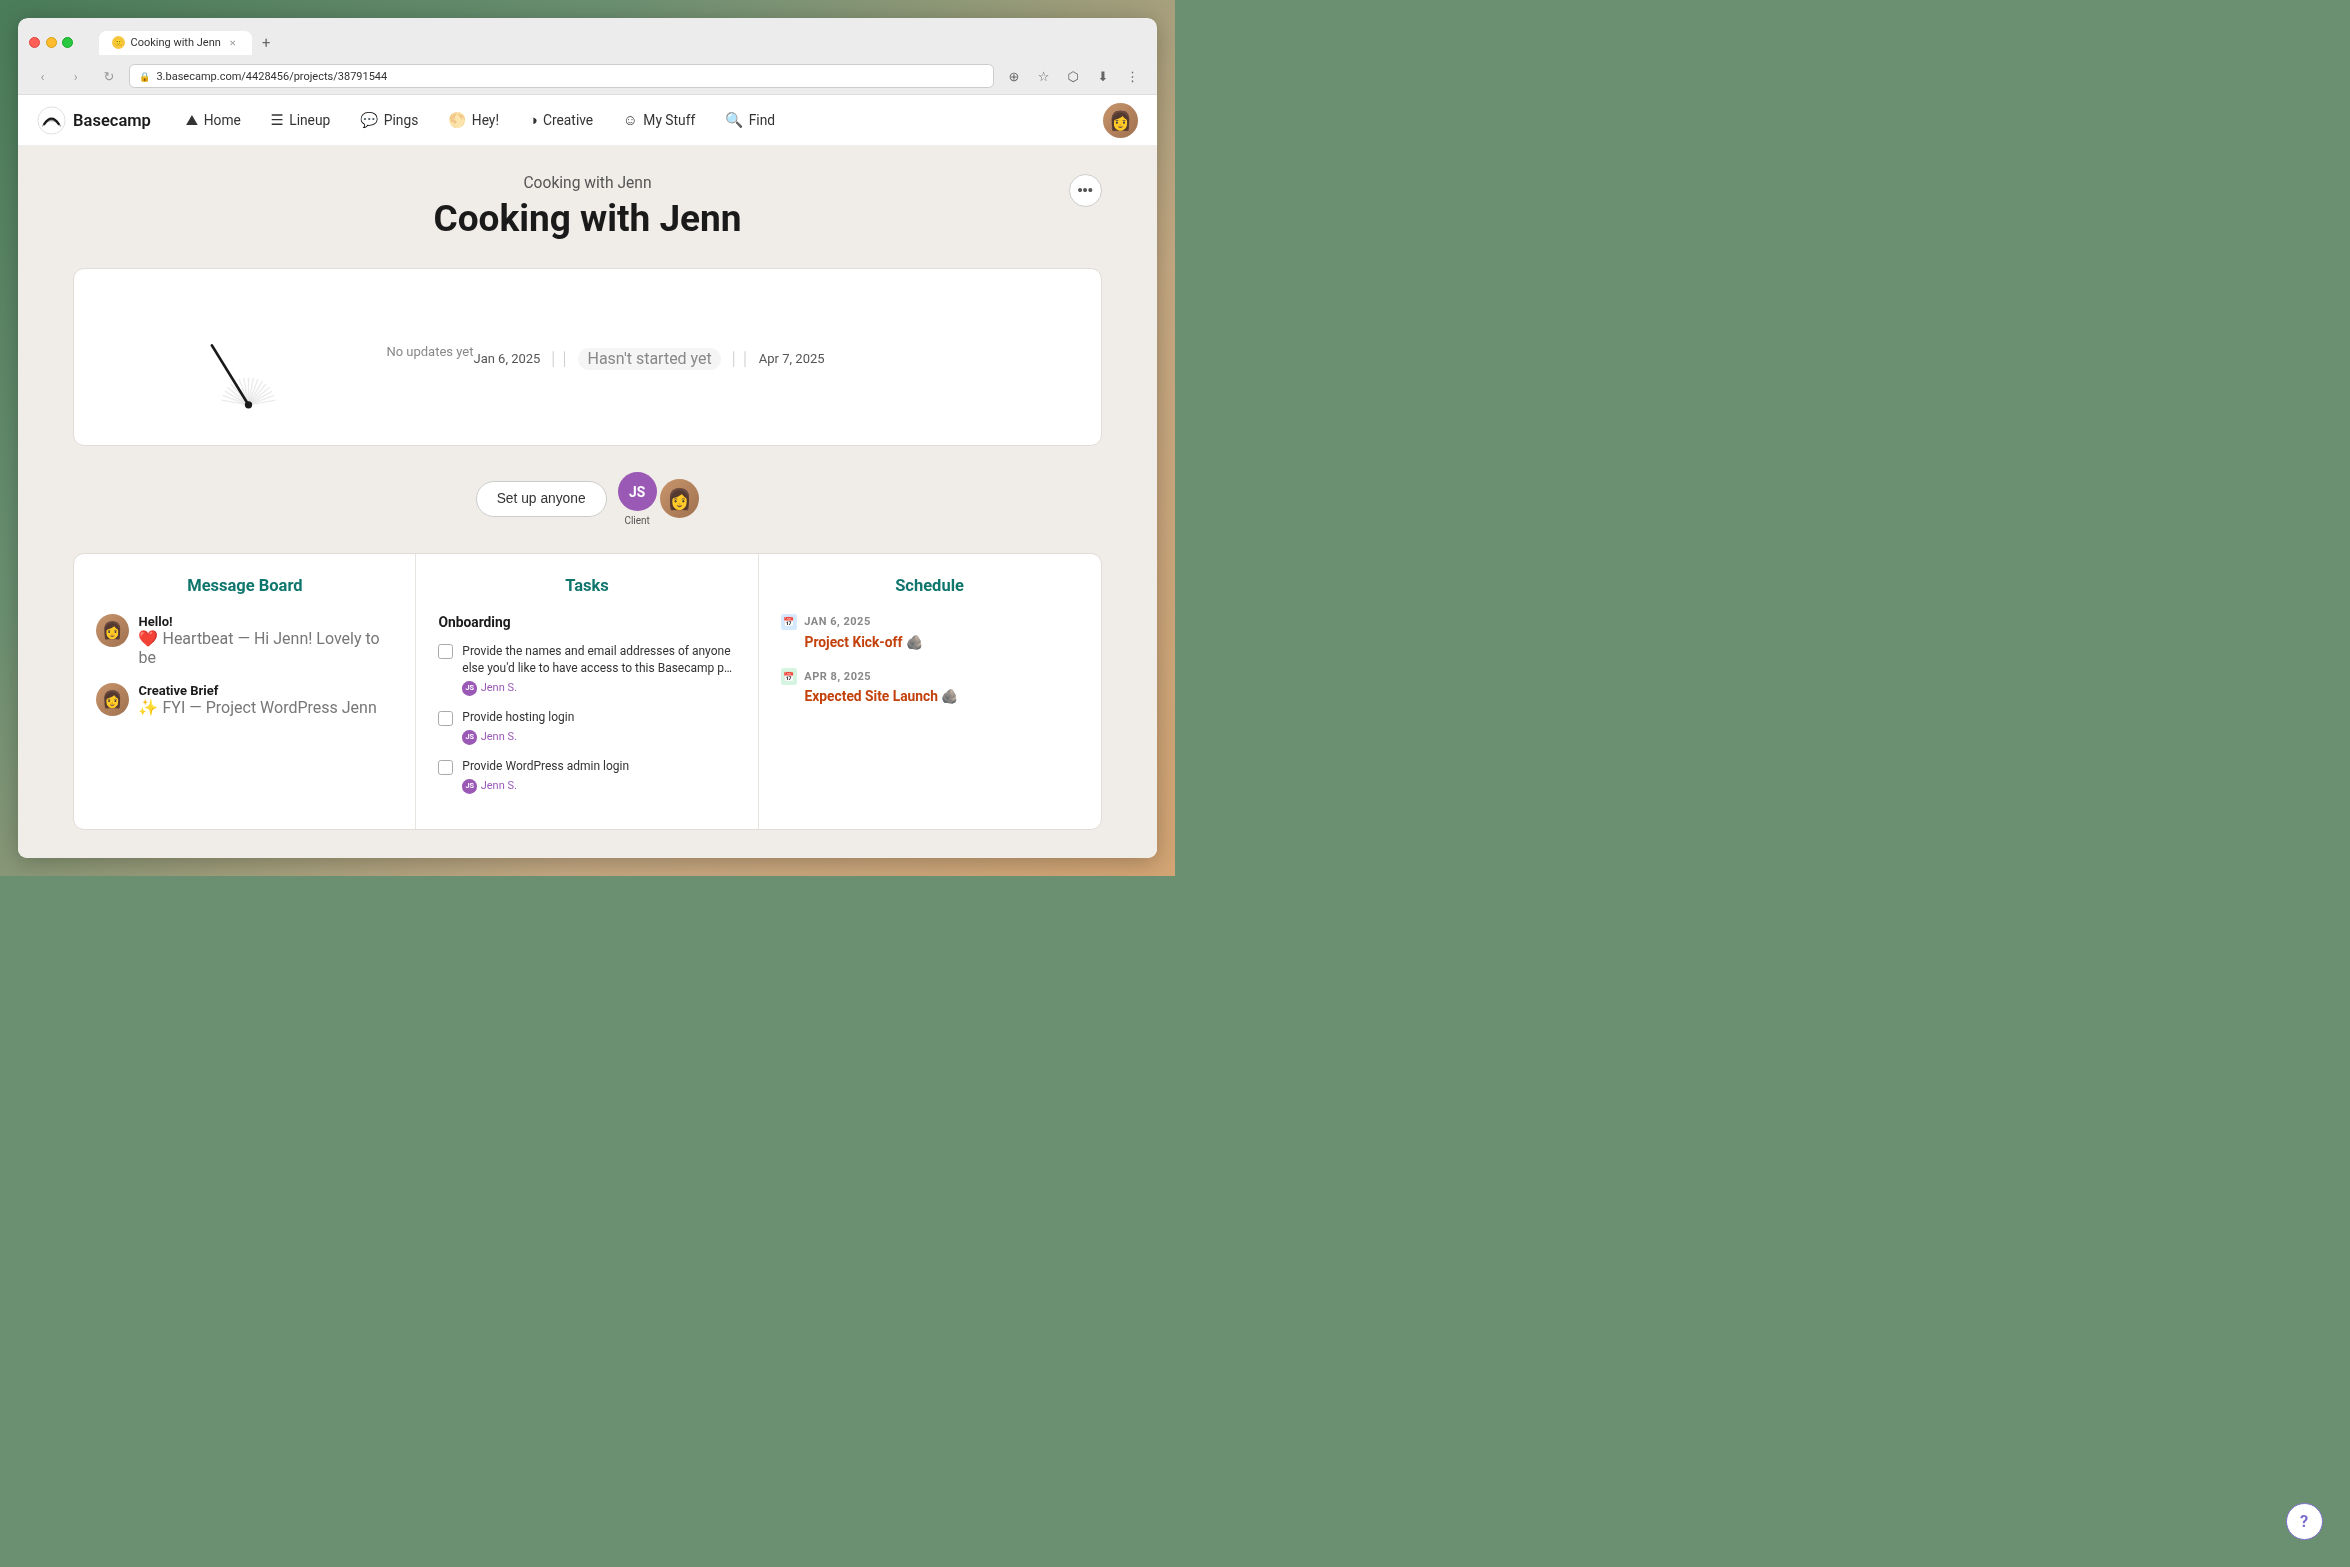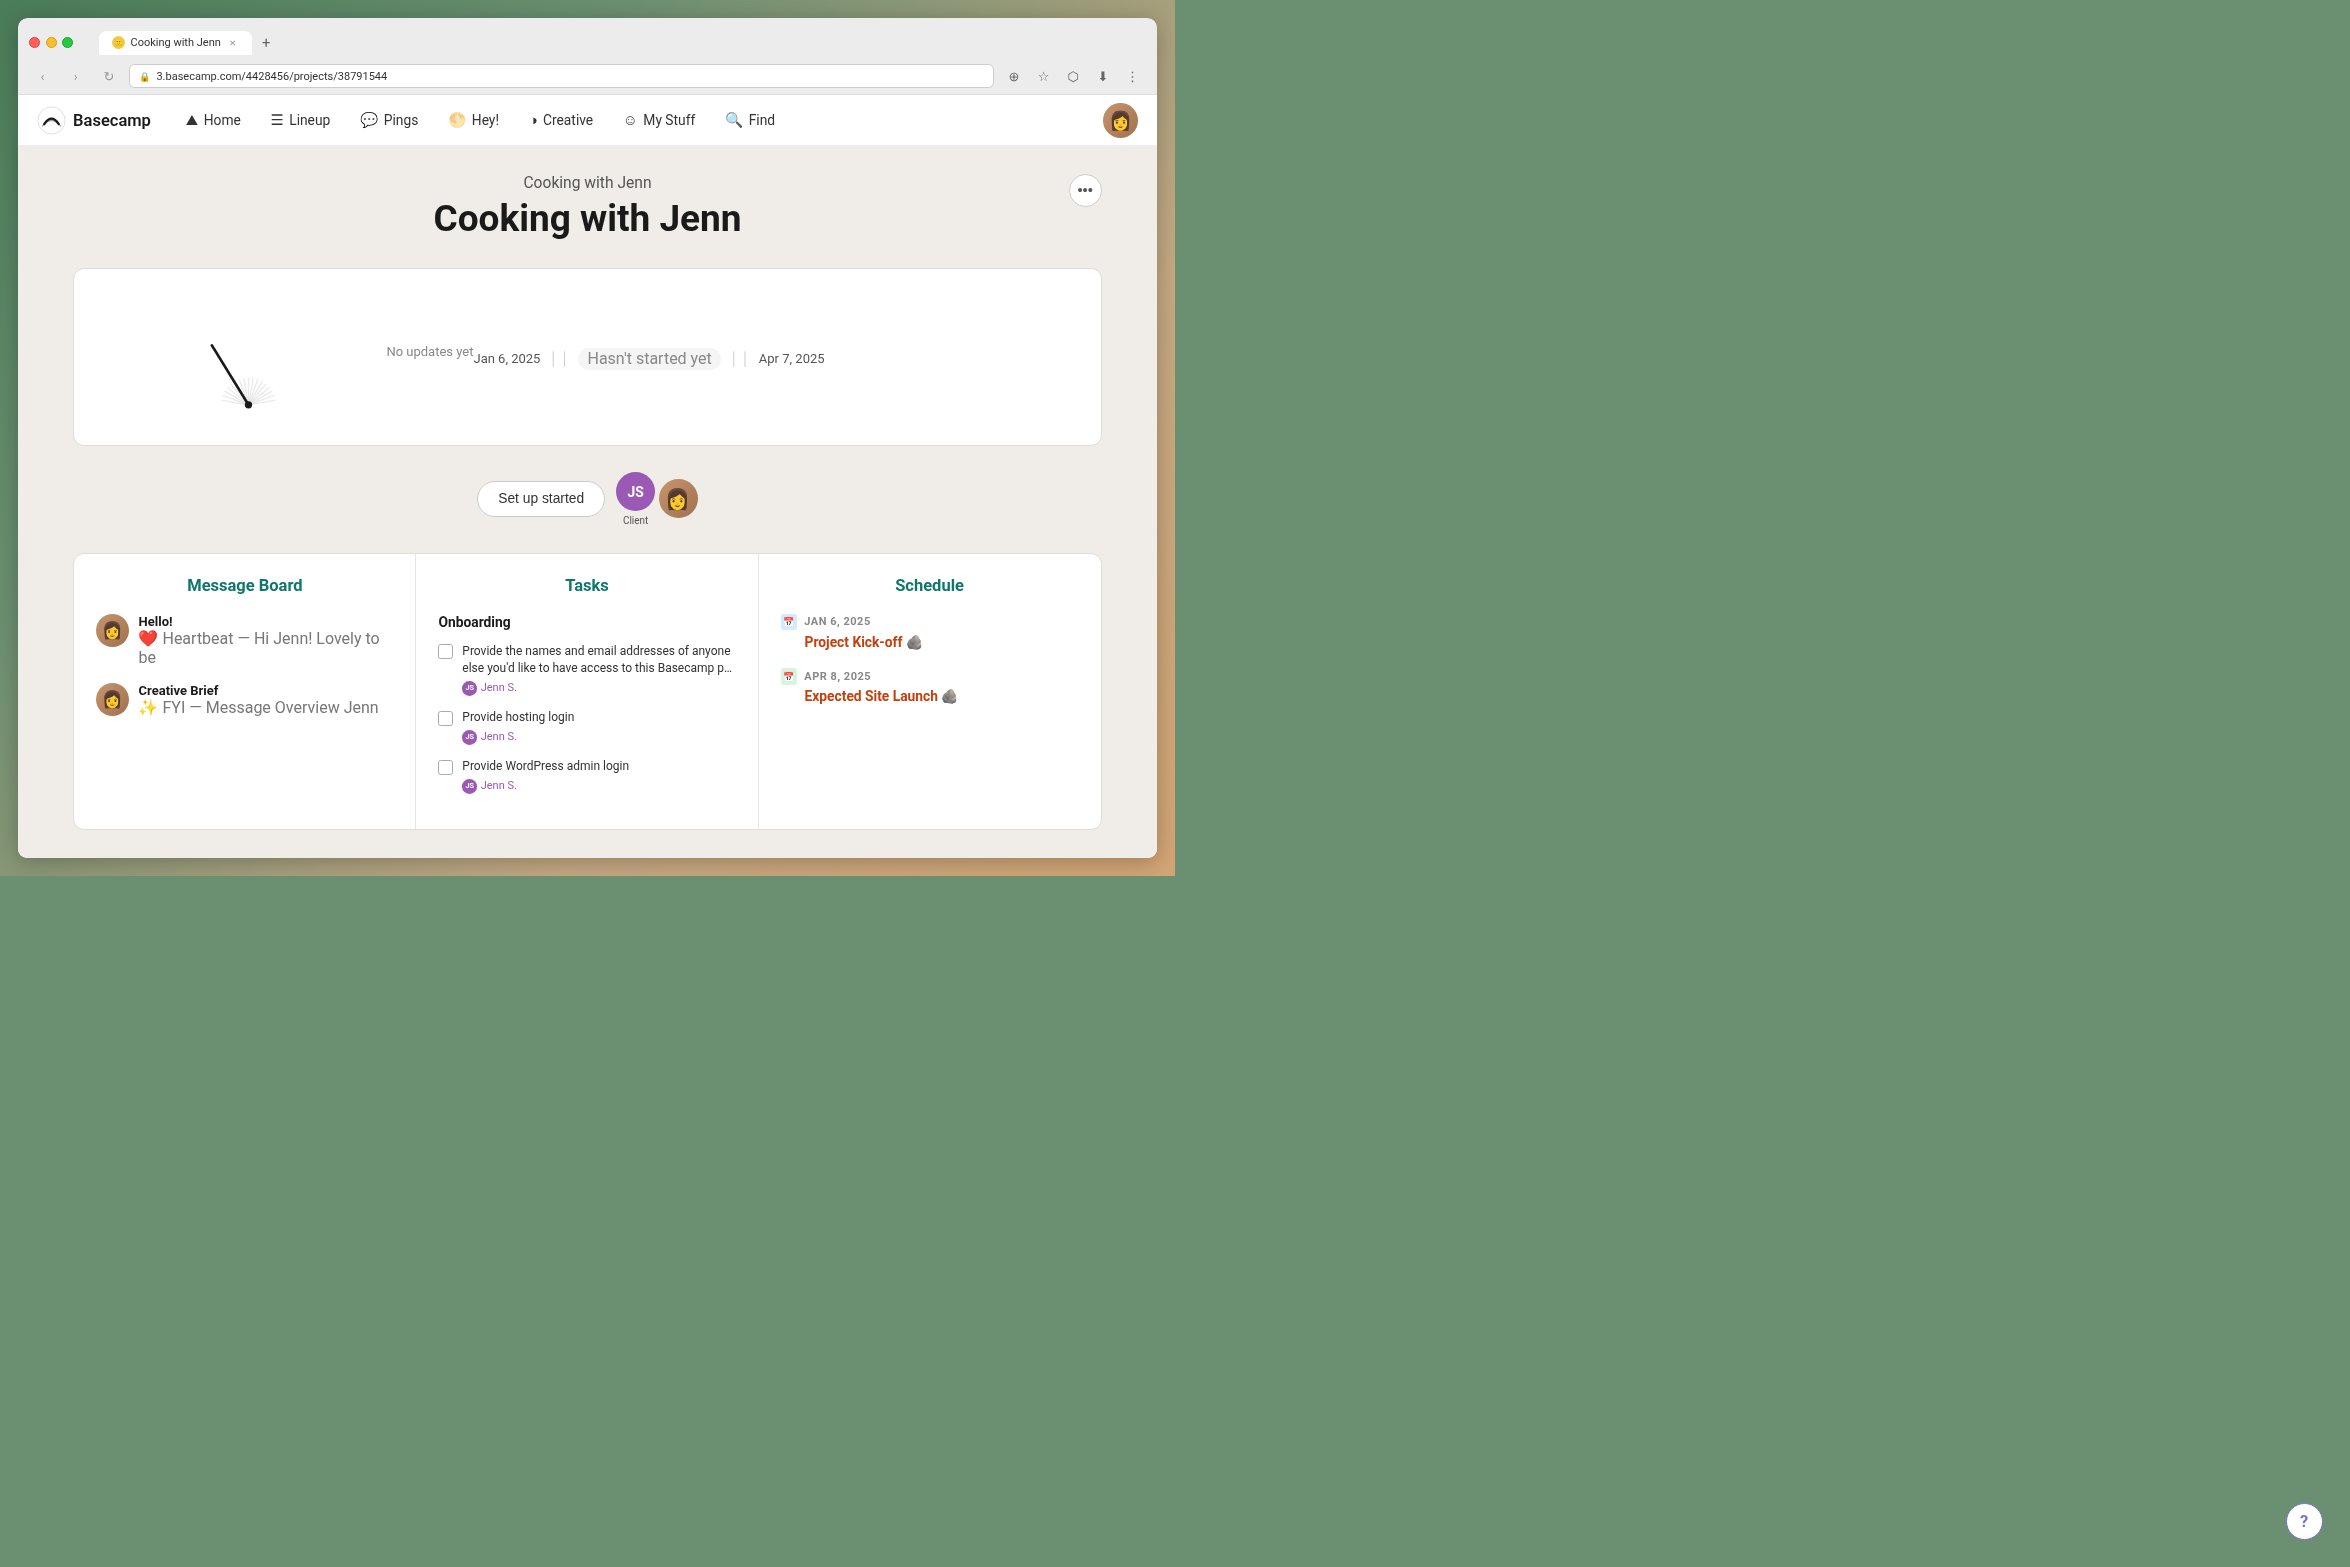--- a/index.html
+++ b/index.html
@@ -634,21 +634,21 @@
         <div class="progress-dates">
           <span class="date">Jan 6, 2025</span>
           <span class="separator">│ │</span>
           <span class="status">Hasn't started yet</span>
           <span class="separator">│ │</span>
           <span class="date">Apr 7, 2025</span>
         </div>
       </div>
 
       <div class="people-section">
-        <button class="setup-people-btn">Set up started</button>
+        <button class="setup-people-btn">Set up anyone</button>
         <div class="avatar-group">
           <div class="avatar-item">
             <div class="avatar-circle" style="background: #9b59b6;">
               <span>JS</span>
             </div>
             <span class="avatar-label">Client</span>
           </div>
           <div class="avatar-item">
             <div class="avatar-circle" style="background: linear-gradient(135deg,#c8956c,#a0714f); font-size:20px;">
               <span>👩</span>
@@ -667,21 +667,21 @@
             <div class="message-text-block">
               <div class="message-title">Hello!</div>
               <div class="message-preview">❤️ Heartbeat — Hi Jenn! Lovely to be</div>
             </div>
           </div>
 
           <div class="message-item">
             <div class="message-avatar" style="background:linear-gradient(135deg,#c8956c,#a0714f);display:flex;align-items:center;justify-content:center;font-size:16.5px;">👩</div>
             <div class="message-text-block">
               <div class="message-title">Creative Brief</div>
-              <div class="message-preview">✨ FYI — Message Overview Jenn</div>
+              <div class="message-preview">✨ FYI — Project WordPress Jenn</div>
             </div>
           </div>
         </div>
 
         <div class="column">
           <div class="column-title">Tasks</div>
 
           <div class="task-group">
             <div class="task-group-title">Onboarding</div>
 

